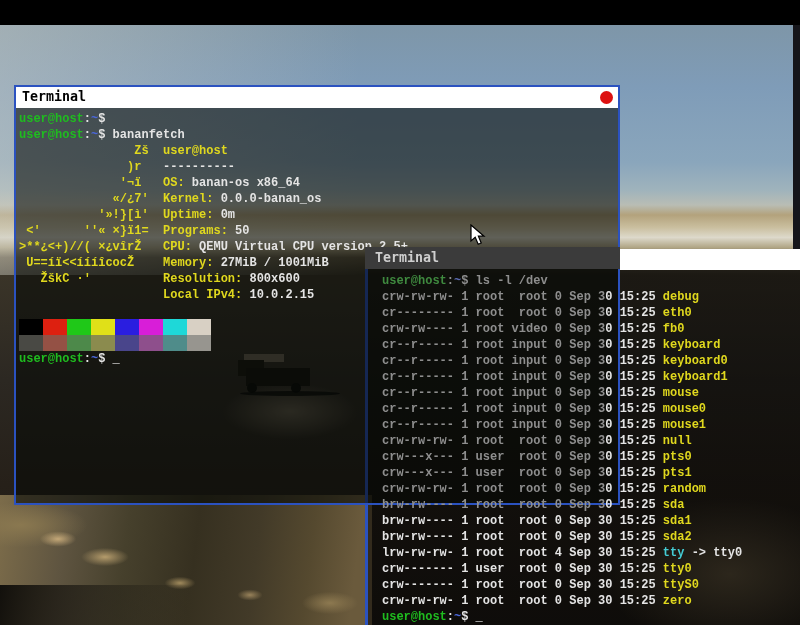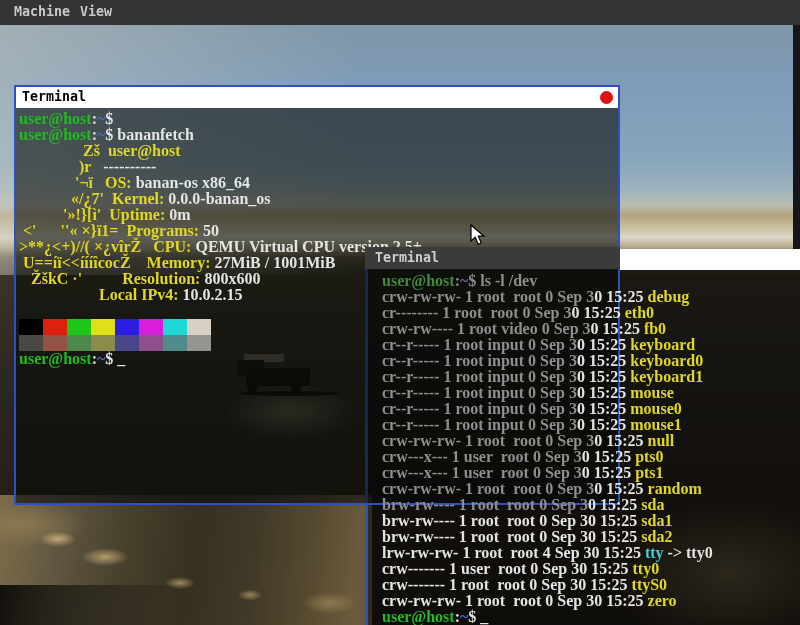--- a/index.html
+++ b/index.html
@@ -1,18 +1,18 @@
 <!DOCTYPE html>
 <html style="--green-bright: #1fbc1f; --green-dim: #3f8a3f; --white-text: #e4e4e4; --dim-text: #8e8e8e; --yellow-text: #e0d81e; --cyan-link: #44ccd4; --blue-tilde: #4a66d8; --blue-tilde-dim: #5a6ab0; --border-blue: #2b52c0; --close-button-red: #dd1111;"><head>
 <meta charset="utf-8">
 <style>
   html,body{margin:0;padding:0;}
   #screen{position:relative;width:800px;height:625px;overflow:hidden;background:#000;
           font-family:"DejaVu Sans Mono",monospace;}
-  .mono{font-family:Liberation Serif, serif;font-weight:bold;font-size:16px;
+  .mono{font-family:Liberation Mono, monospace;font-weight:bold;font-size:12px;
         line-height:16px;white-space:pre;}
   
   #menubar{position:absolute;left:0;top:0;width:800px;height:25px;background:#323435;z-index:50;}
   .menu-item{position:absolute;top:4px;color:#c9c9c9;font-size:13.3px;font-weight:bold;
              font-family:"DejaVu Sans Mono",monospace;}
   
   #photo{position:absolute;left:0;top:25px;width:800px;height:600px;z-index:1;}
   #sky{position:absolute;left:0;top:0;width:800px;height:250px;
     background:linear-gradient(180deg,#7e96a8 0%,#7f9cb8 25%,#8aa6bc 55%,#9fb3bc 66%,
       #b9bdb4 72%,#b3a27c 76%,#cabf9f 81%,#ddd9cb 85%,#b0a585 89%,#5e5440 93%,#3a3428 100%);}
@@ -69,24 +69,20 @@
   .pal{display:inline-block;width:24px;height:16px;vertical-align:top;}
   .pal2{opacity:.6;}
   
   #cursor{position:absolute;left:470px;top:224px;z-index:40;}
 </style>
 </head>
 <body>
 
 <div id="screen">
 
-  <div id="menubar">
-    <span class="menu-item" style="left:14px">Machine</span>
-    <span class="menu-item" style="left:80px">View</span>
-  </div>
 
   <div id="photo">
     <div id="sky"></div>
     <div id="sky-haze"></div>
     <div id="ground"></div>
     <div id="ground-sand"></div>
     <div id="rocks-bl"></div>
     <div id="rocks-shadow"></div>
     <div id="truck-ground"></div>
     <div class="truck" style="left:244px;top:329px;width:40px;height:8px;background:#6a6052"></div>

